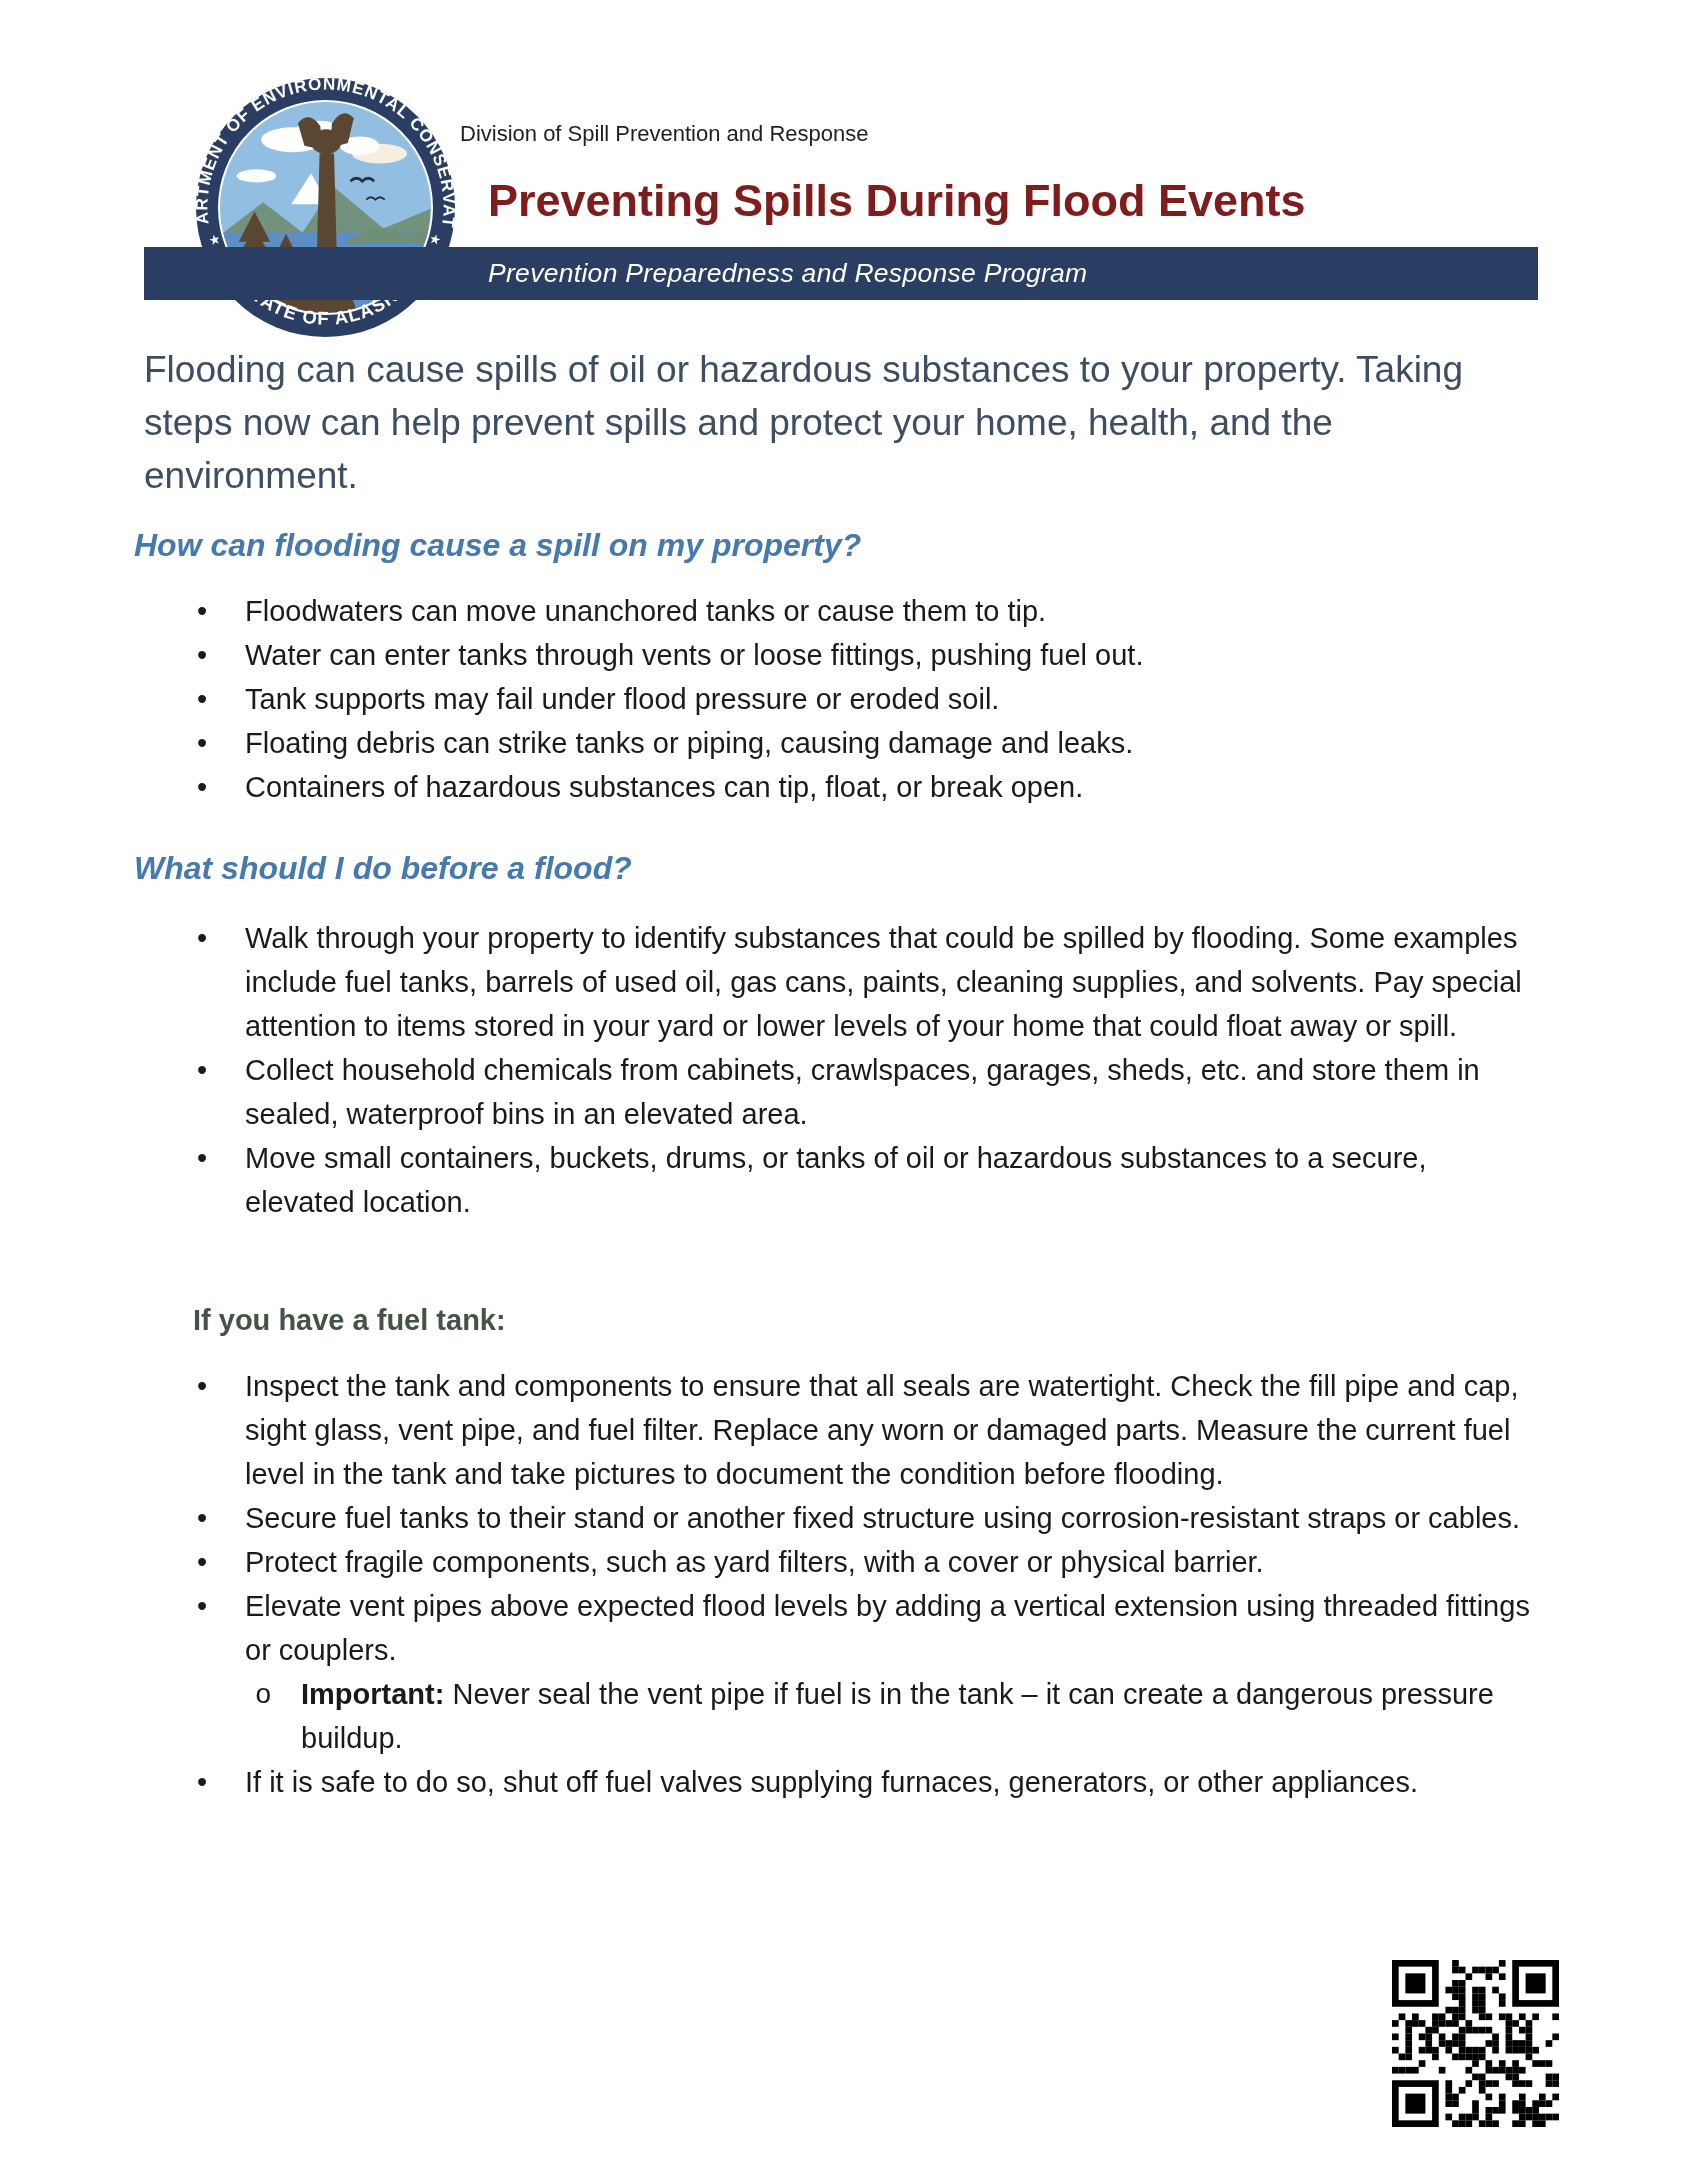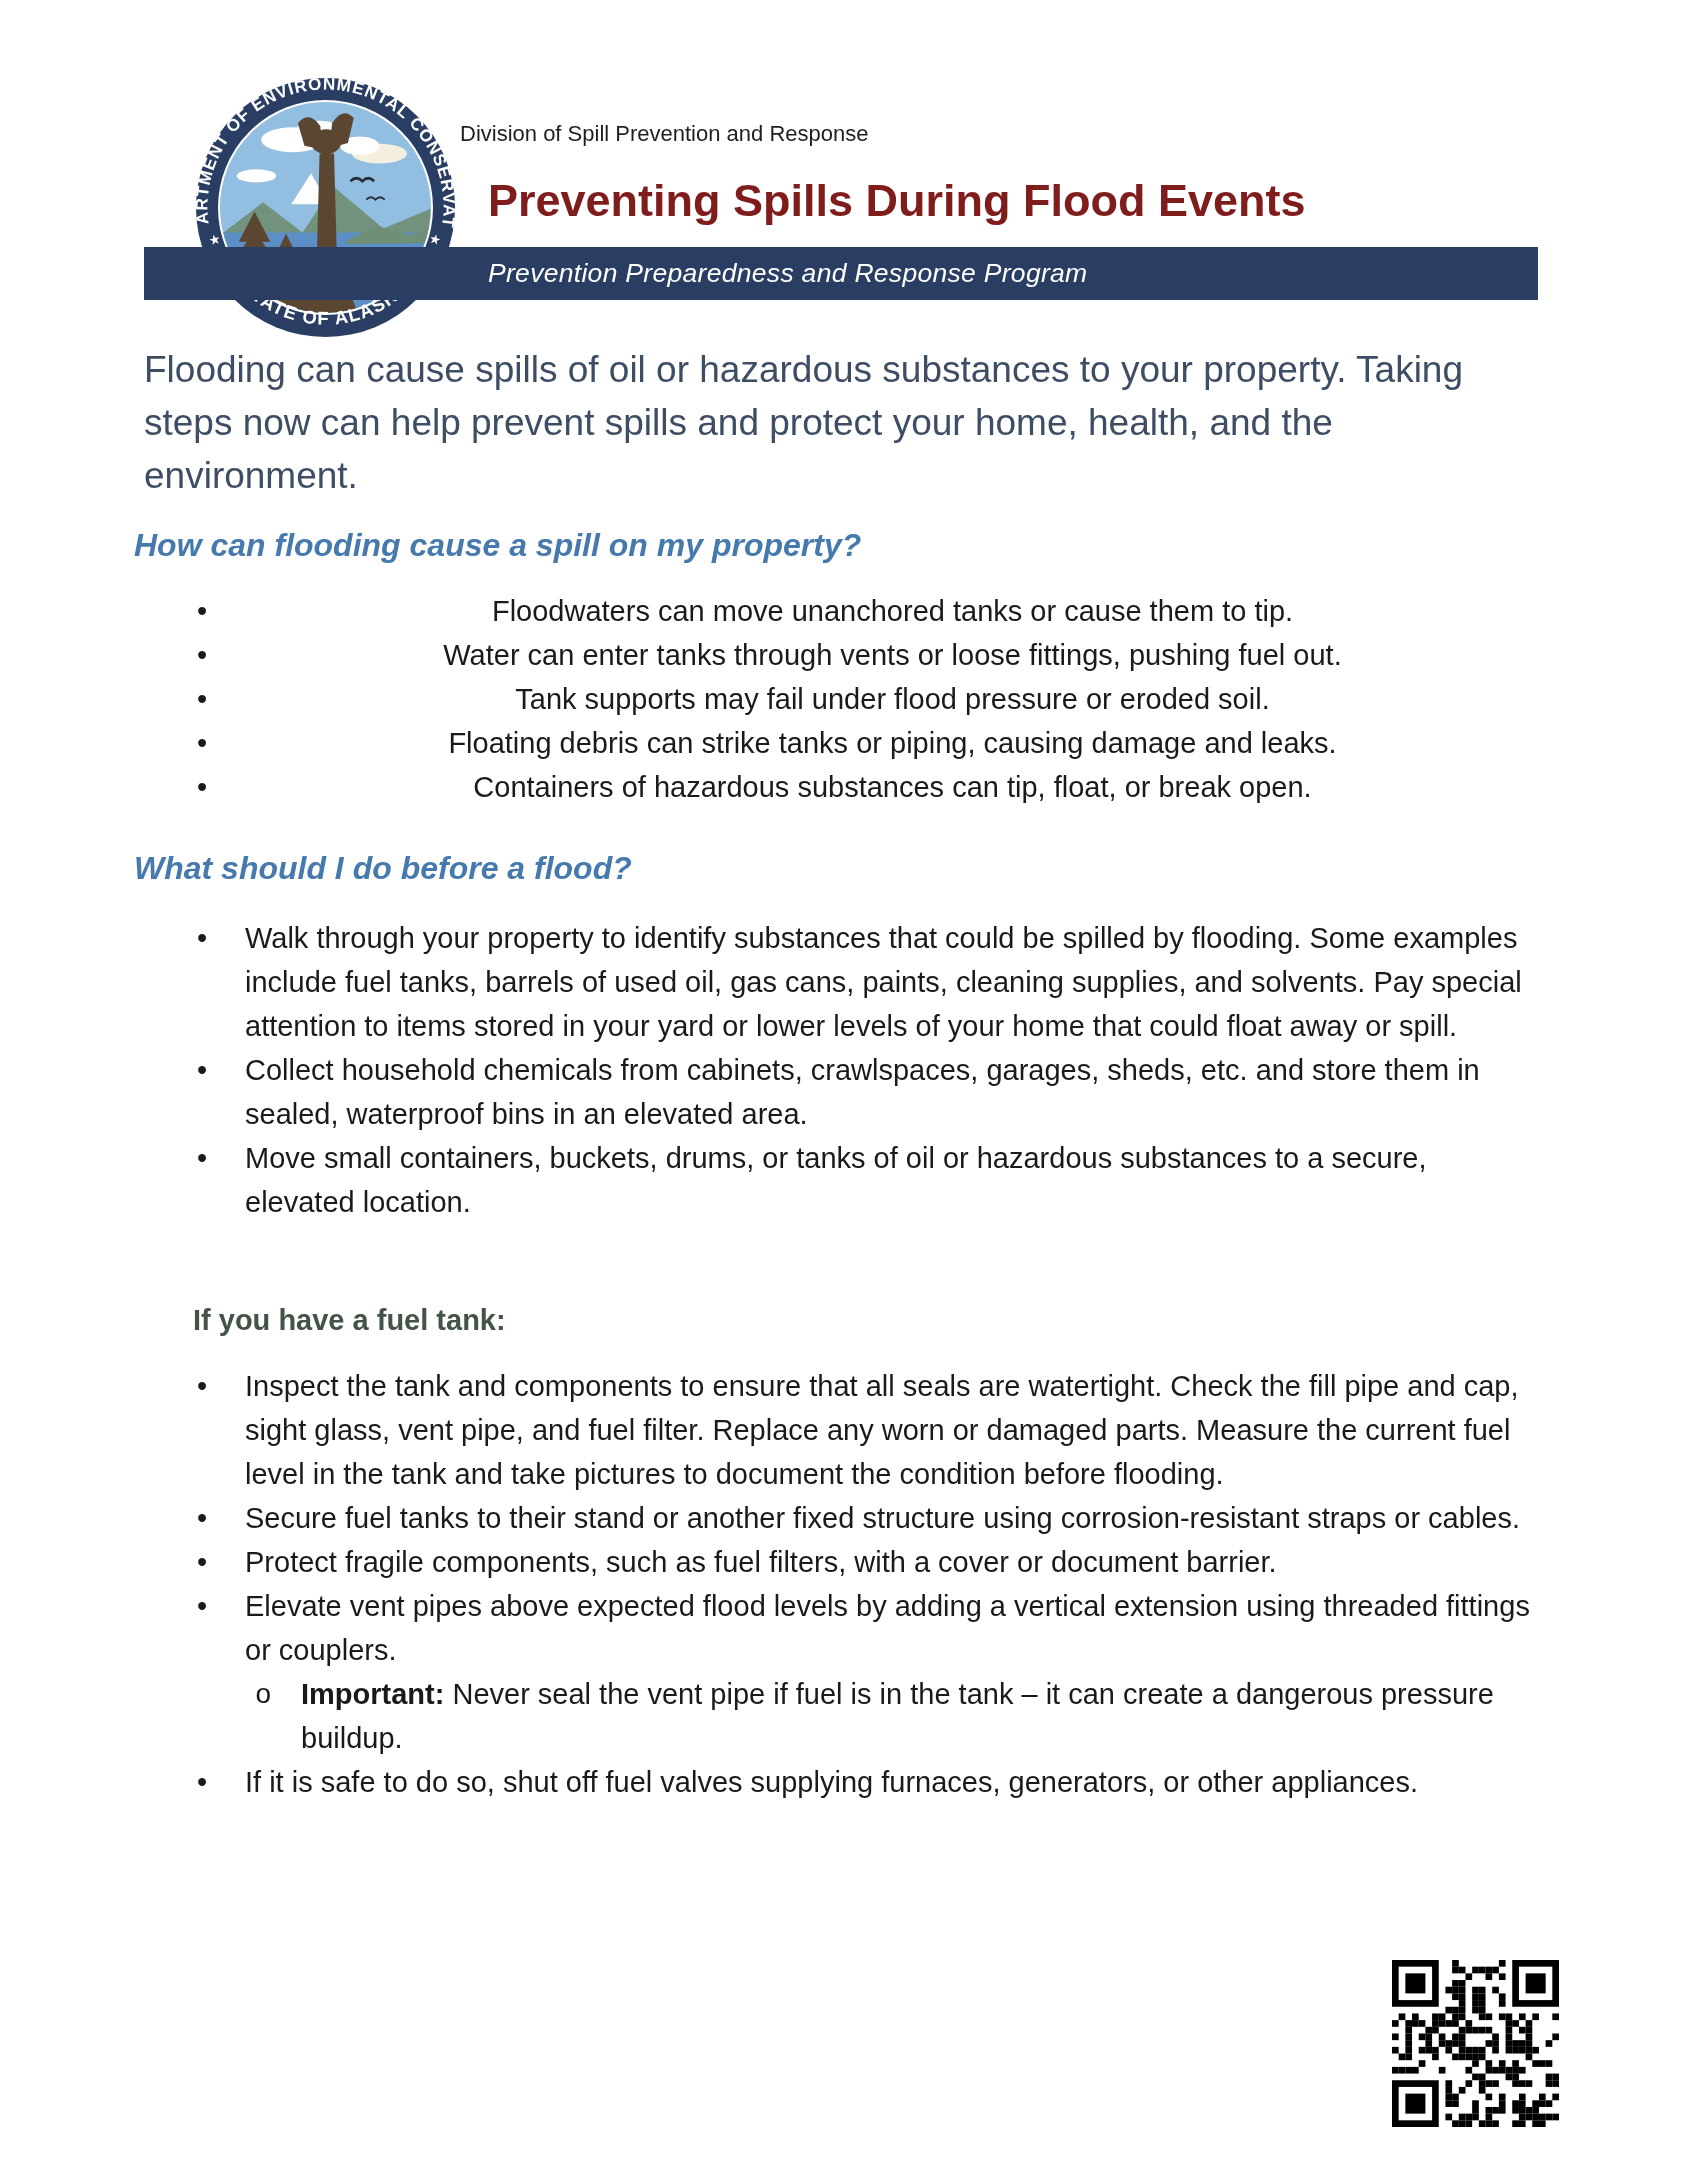--- a/index.html
+++ b/index.html
@@ -18,21 +18,21 @@
          font-size:37px;line-height:53px;color:#3D4D63;}
 
   
   .h-blue{position:absolute;left:134px;font-size:32px;font-weight:bold;font-style:italic;color:#4679AD;line-height:1.1;}
   .h1{top:528px;}
   .h2{top:851px;}
   .fuel-heading{position:absolute;left:193px;top:1305px;font-size:29px;font-weight:bold;color:#435447;line-height:1.1;}
 
   
   .blist{position:absolute;left:144px;}
-  .list1{top:589px;width:1396px;text-align:center;}
+  .list1{top:589px;width:1396px;}
   .list2{top:916px;width:1399px;}
   .list3{top:1364px;width:1409px;}
   .bitem{position:relative;padding-left:101px;font-size:29px;line-height:44px;color:#1A1A1A;}
   .bitem::before{content:"\2022";position:absolute;left:53px;top:0;font-size:29px;color:#1A1A1A;}
   .bsub{position:relative;padding-left:56px;}
   .bsub::before{content:"o";position:absolute;left:10.6px;top:0;font-size:28px;color:#1A1A1A;}
   .bold{font-weight:bold;}
 
   
   .footer-bar{position:absolute;left:144px;top:2007px;width:1243px;height:53px;background:#2A3E63;}
@@ -128,21 +128,21 @@
     <div class="bitem"><span>Walk through your property to identify substances that could be spilled by flooding. Some examples include fuel tanks, barrels of used oil, gas cans, paints, cleaning supplies, and solvents. Pay special attention to items stored in your yard or lower levels of your home that could float away or spill.</span></div>
     <div class="bitem"><span>Collect household chemicals from cabinets, crawlspaces, garages, sheds, etc. and store them in sealed, waterproof bins in an elevated area.</span></div>
     <div class="bitem"><span>Move small containers, buckets, drums, or tanks of oil or hazardous substances to a secure, elevated location.</span></div>
   </div>
 
   <div class="fuel-heading">If you have a fuel tank:</div>
 
   <div class="blist list3">
     <div class="bitem"><span>Inspect the tank and components to ensure that all seals are watertight. Check the fill pipe and cap, sight glass, vent pipe, and fuel filter. Replace any worn or damaged parts. Measure the current fuel level in the tank and take pictures to document the condition before flooding.</span></div>
     <div class="bitem"><span>Secure fuel tanks to their stand or another fixed structure using corrosion-resistant straps or cables.</span></div>
-    <div class="bitem"><span>Protect fragile components, such as fuel filters, with a cover or document barrier.</span></div>
+    <div class="bitem"><span>Protect fragile components, such as yard filters, with a cover or physical barrier.</span></div>
     <div class="bitem">
       <span>Elevate vent pipes above expected flood levels by adding a vertical extension using threaded fittings or couplers.</span>
       <div class="bsub">
         <span class="bold">Important:</span>
         <span>Never seal the vent pipe if fuel is in the tank – it can create a dangerous pressure buildup.</span>
       </div>
     </div>
     <div class="bitem"><span>If it is safe to do so, shut off fuel valves supplying furnaces, generators, or other appliances.</span></div>
   </div>
 

